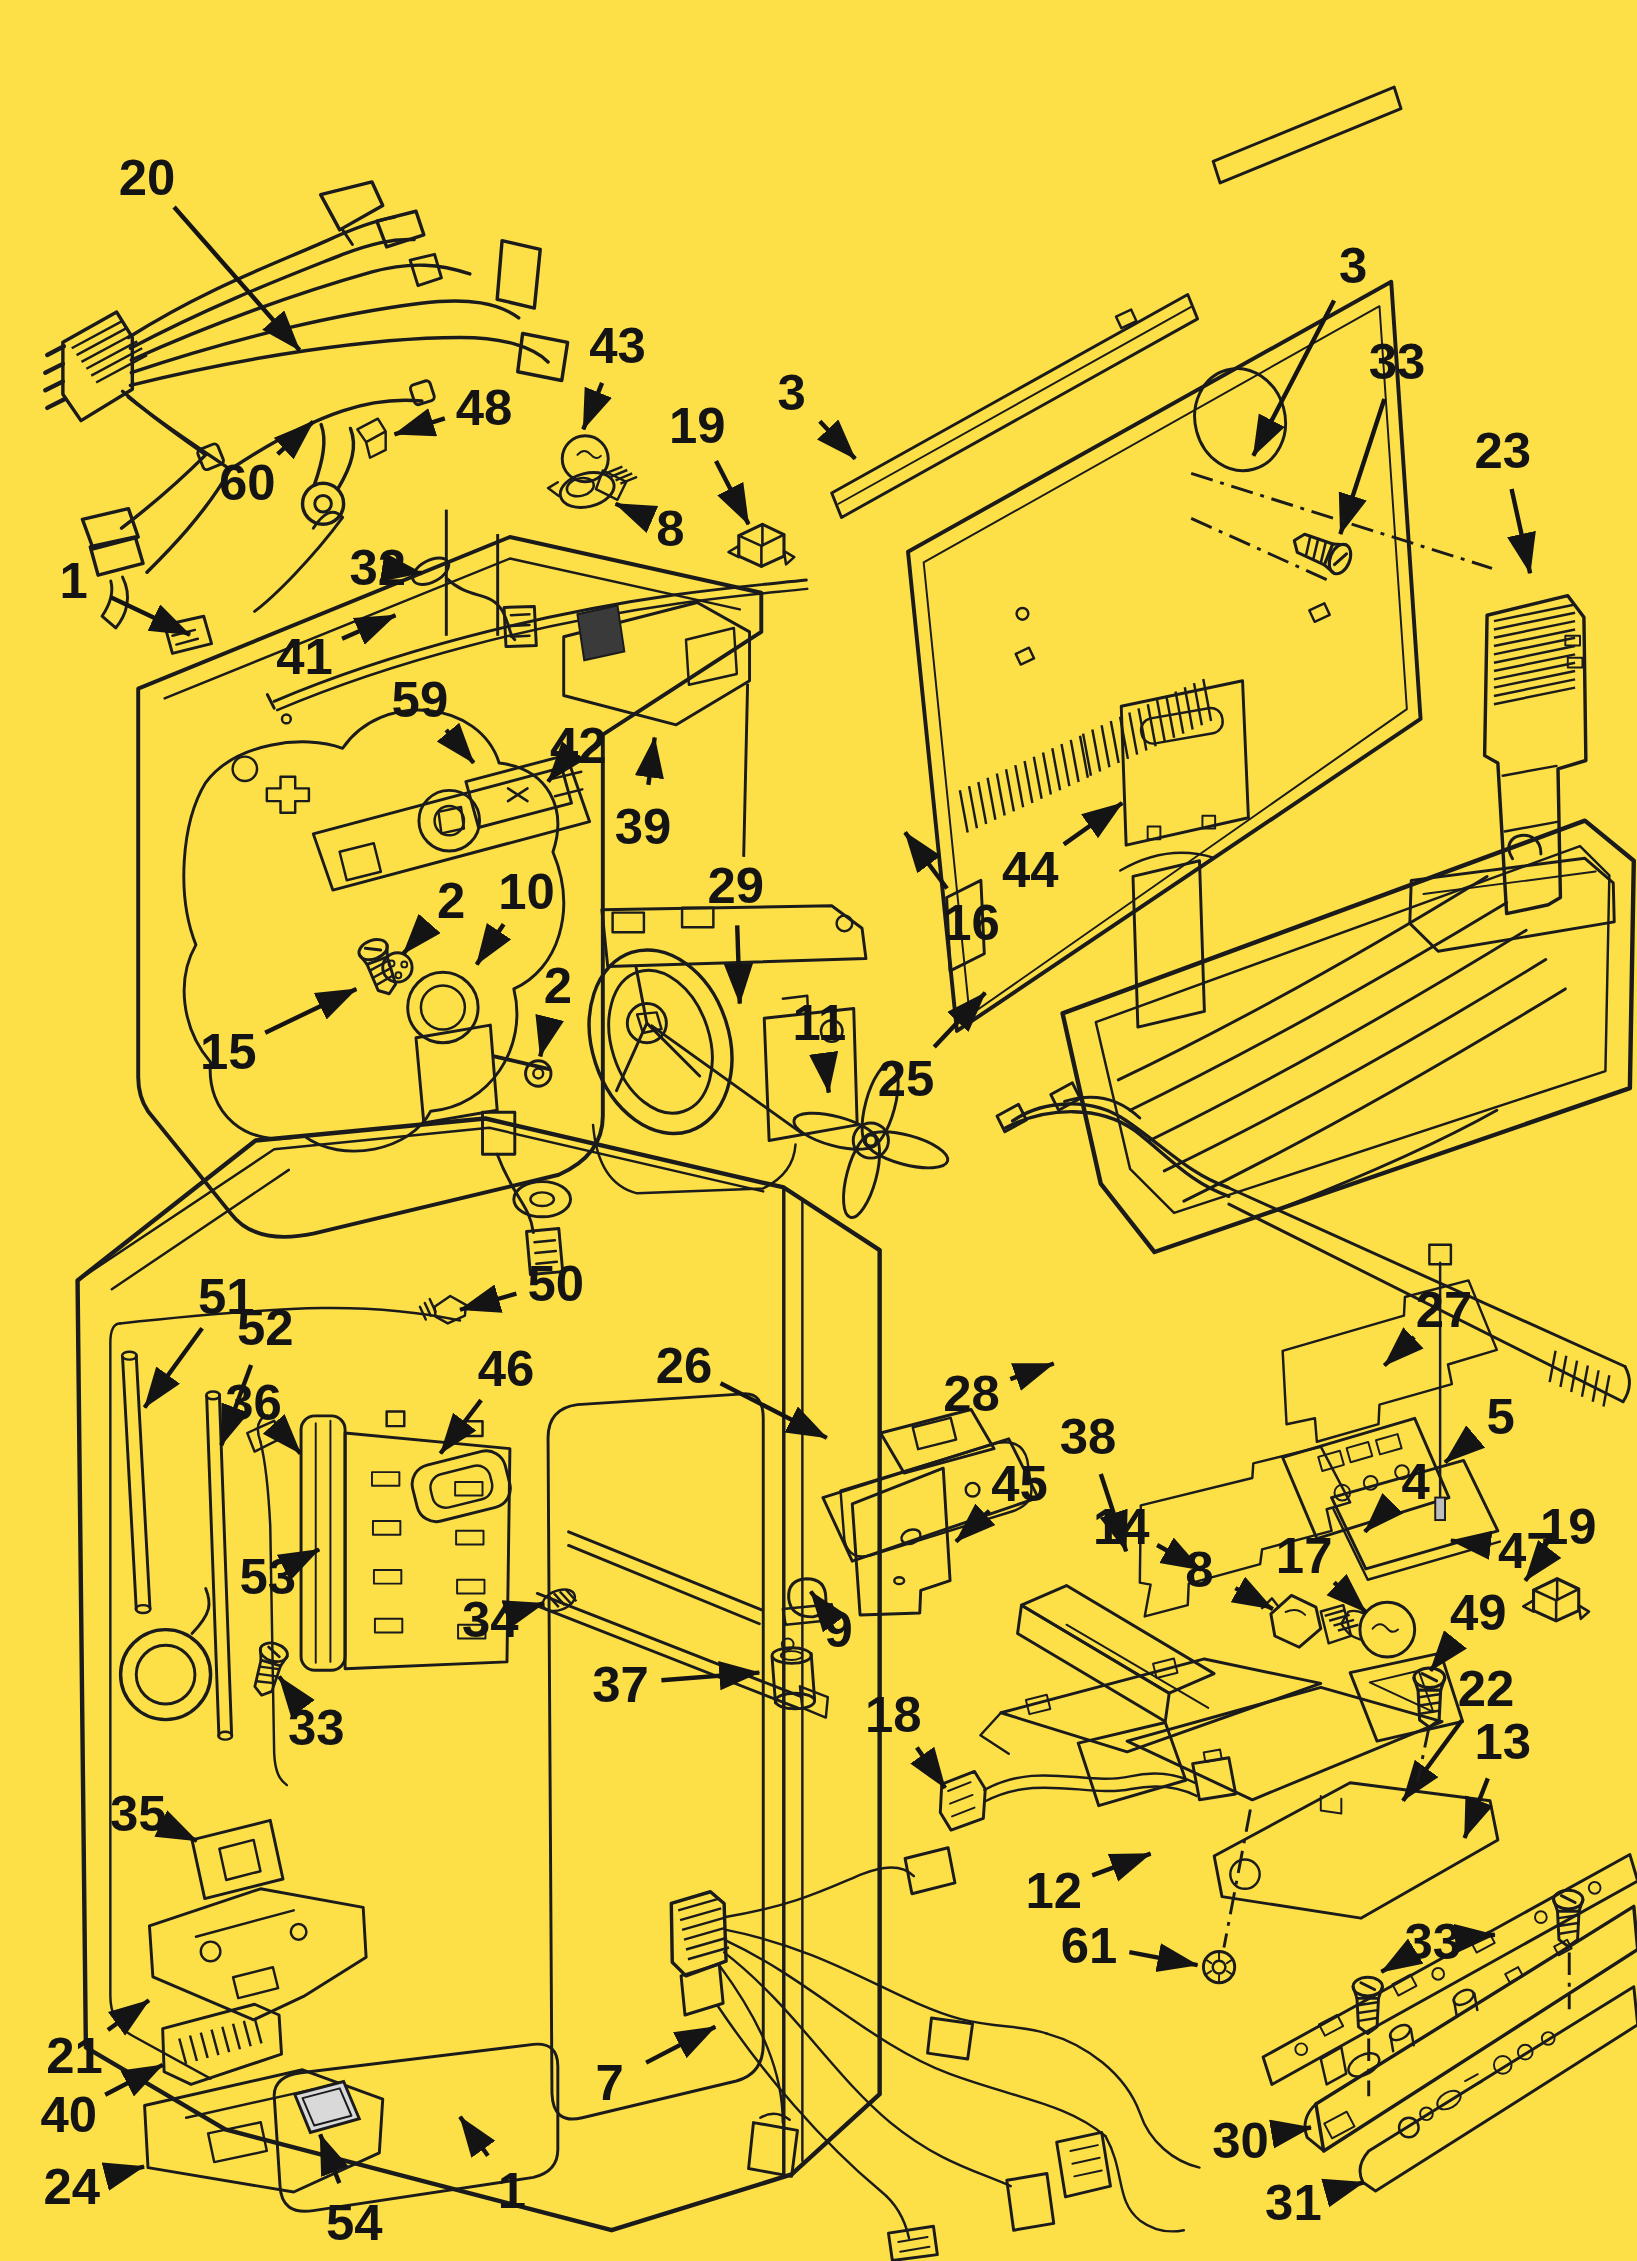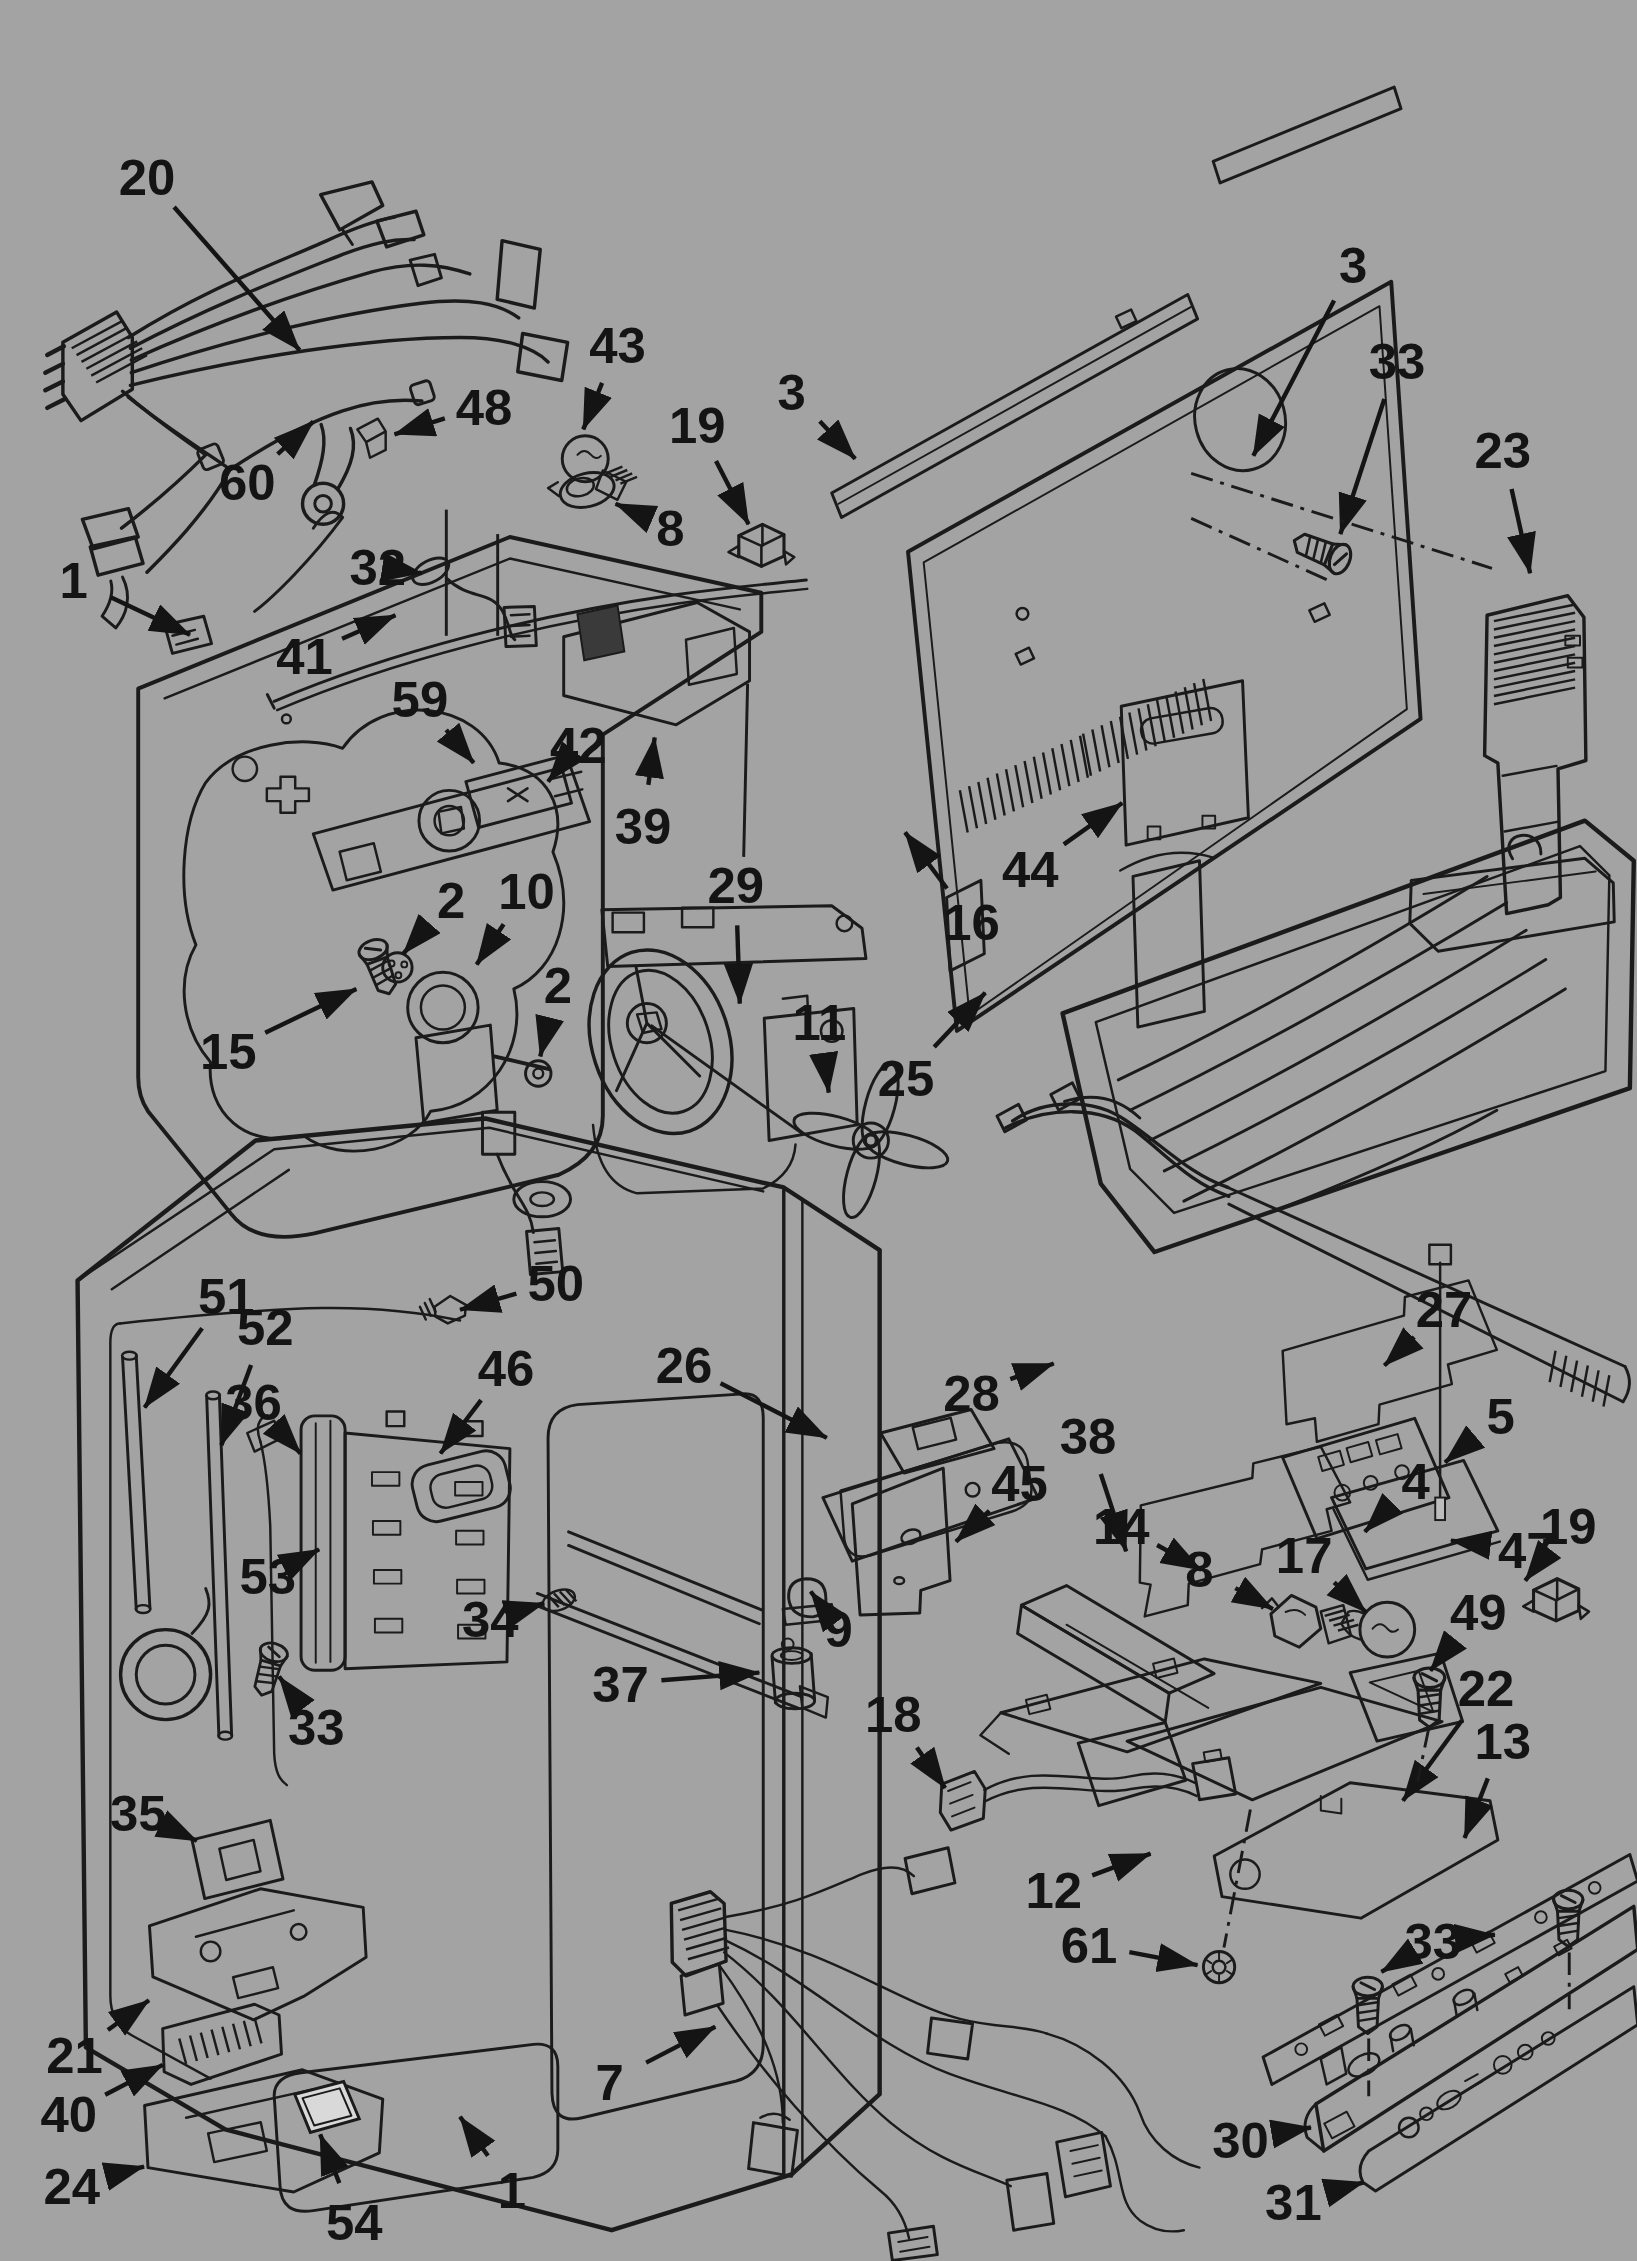--- a/index.html
+++ b/index.html
@@ -1,17 +1,17 @@
 <!DOCTYPE html>
 <html style="font-size:7.8px"><head>
 <meta charset="utf-8">
 <style>
   html,body{margin:0;padding:0;background:#ffffff;}
   body{width:1638px;height:2261px;position:relative;font-family:"Liberation Sans",sans-serif;}
-  .page{position:absolute;inset:0;background:#a3a3a3;}
+  .page{position:absolute;inset:0;background:#fde047;}
   svg{display:block;width:1638px;height:2261px;}
   .ink{stroke:#1b1b1b;fill:none;stroke-linecap:round;stroke-linejoin:round;}
   .callout-text{font-family:"Liberation Sans",sans-serif;font-weight:700;font-size:104px;fill:#141414;}
 </style>
 </head>
 <body>
 
 <div class="page">
 <svg id="diagram-svg" viewBox="0 0 3348 4623" xmlns="http://www.w3.org/2000/svg">
   <defs>

